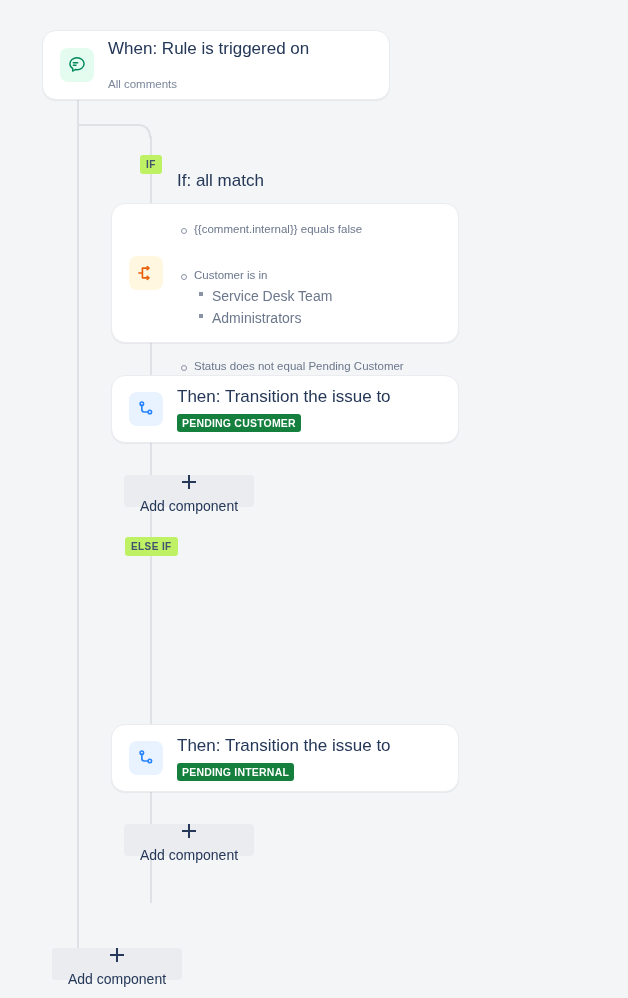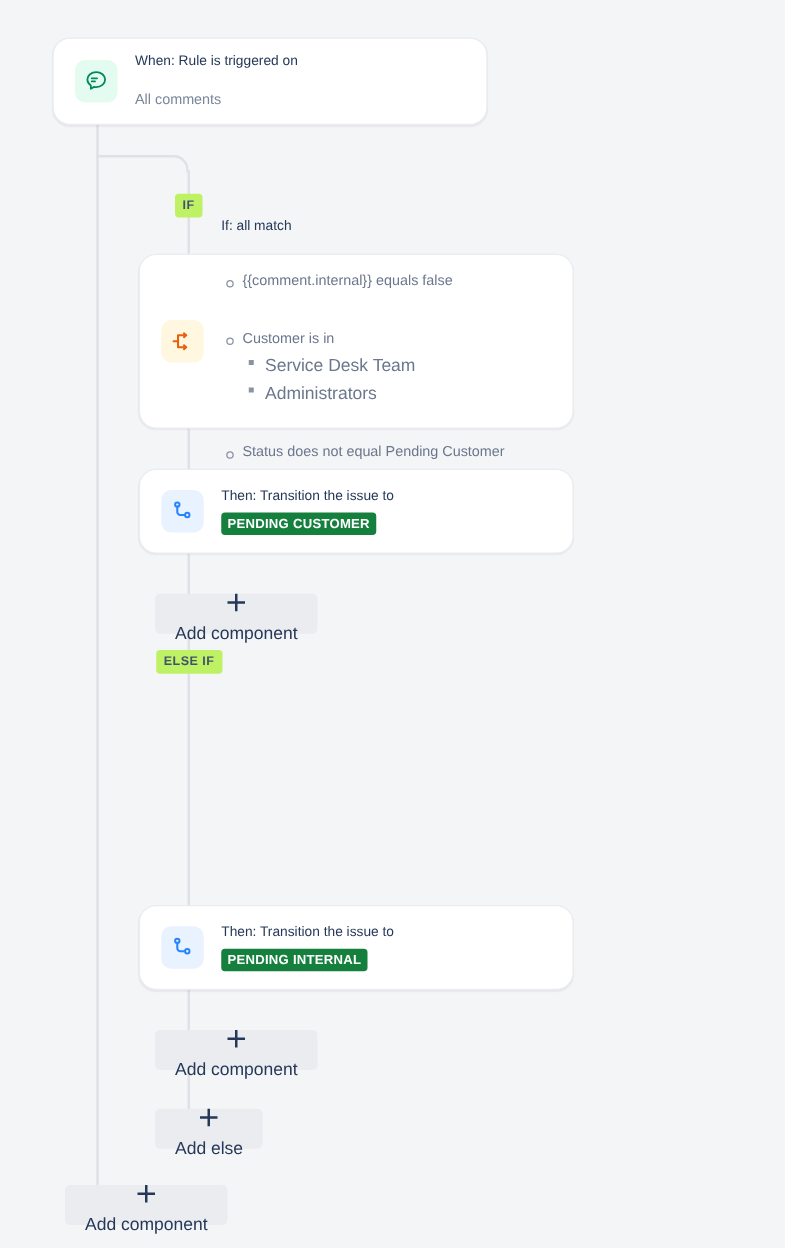--- a/index.html
+++ b/index.html
@@ -70,21 +70,21 @@
     justify-content: center;
     margin-left: 17px;
     margin-right: 14px;
   }
   .icon-green { background: #E3FCEF; }
   .icon-orange { background: #FFF7E0; }
   .icon-blue  { background: #E9F2FF; }
 
   .card-body { padding-right: 14px; }
   .card-title {
-    font-size: 11px;
+    font-size: 17px;
     color: #253858;
     line-height: 1.35;
   }
   .card-sub {
     font-size: 11.5px;
     color: #7A869A;
     margin-top: 16px;
     line-height: 1.3;
   }
 
@@ -238,21 +238,21 @@
       <div class="card-title">Then: Transition the issue to</div>
       <span class="lozenge">PENDING CUSTOMER</span>
     </div>
   </div>
 
   <button class="addbtn" style="left:124px; top:475px;">
     <span class="plus"></span>
     <span>Add component</span>
   </button>
 
-  <div class="chip" style="left:125px; top:520px;">ELSE IF</div>
+  <div class="chip" style="left:125px; top:537px;">ELSE IF</div>
 
 
   <div class="card" style="left:111px; top:724px; width:348px; height:68px;">
     <div class="card-icon icon-blue">
       <svg width="20" height="20" viewBox="0 0 24 24" fill="none" aria-hidden="true">
         <path d="M7 7.4v5.2a3 3 0 0 0 3 3h4.2" stroke="#2684FF" stroke-width="2" stroke-linecap="round" stroke-linejoin="round"></path>
         <circle cx="7" cy="5.6" r="2.1" stroke="#2684FF" stroke-width="1.9"></circle>
         <circle cx="16.6" cy="15.6" r="2.1" stroke="#2684FF" stroke-width="1.9"></circle>
       </svg>
     </div>
@@ -260,23 +260,19 @@
       <div class="card-title">Then: Transition the issue to</div>
       <span class="lozenge">PENDING INTERNAL</span>
     </div>
   </div>
 
   <button class="addbtn" style="left:124px; top:824px;">
     <span class="plus"></span>
     <span>Add component</span>
   </button>
 
-  <button class="addbtn" style="left:124px; top:887px;">
-    <span class="plus"></span>
-    <span>Add else</span>
-  </button>
 
   <button class="addbtn" style="left:52px; top:948px;">
     <span class="plus"></span>
     <span>Add component</span>
   </button>
 
 </div>
 
 </body></html>

